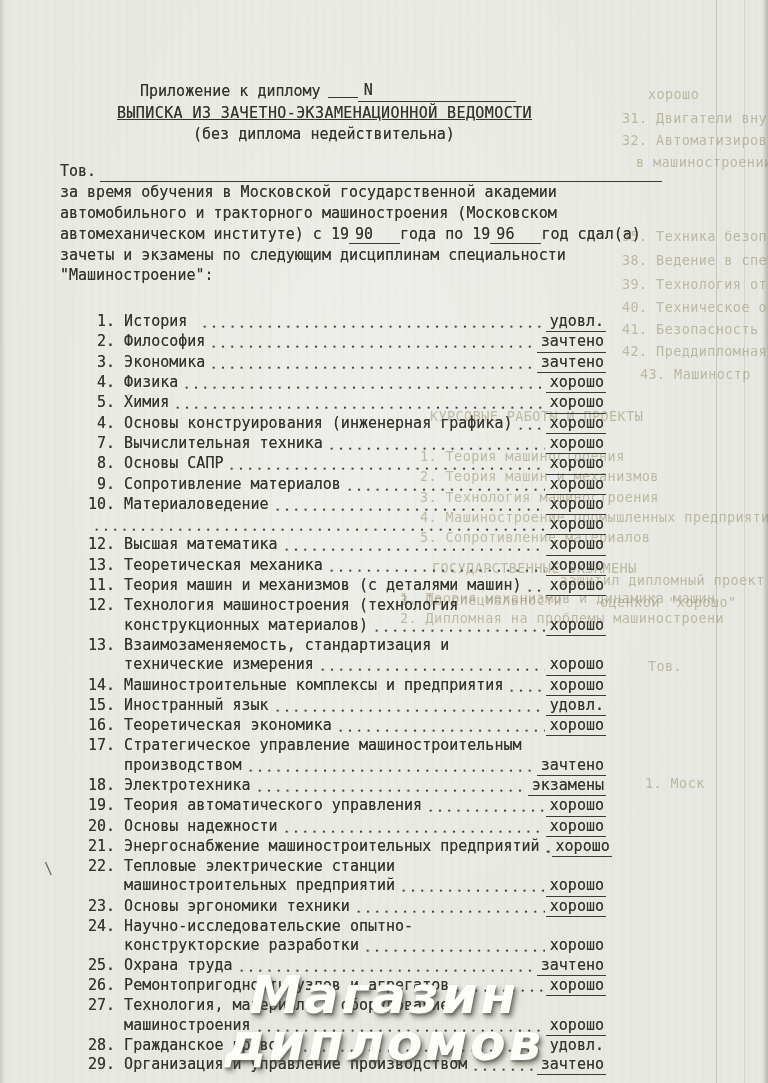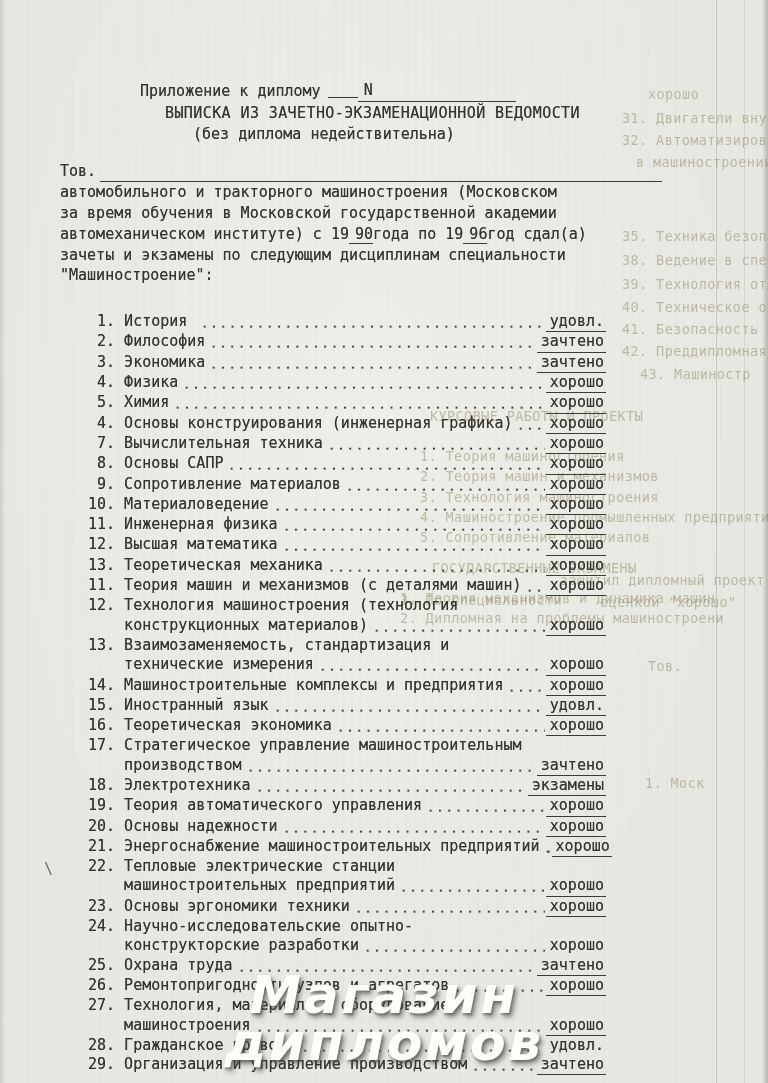--- a/index.html
+++ b/index.html
@@ -17,27 +17,27 @@
   .fold.f1{left:716px;width:1px;background:rgba(108,108,98,.28);}
   .fold.f2{left:744px;width:1px;background:rgba(108,108,98,.16);}
   .edge-r{position:absolute;top:0;bottom:0;right:0;width:6px;pointer-events:none;
           background:linear-gradient(90deg, rgba(0,0,0,0), rgba(105,105,95,.38));}
   .content{position:absolute;left:60px;top:80px;width:602px;line-height:20.8px;
            text-shadow:0 0 .4px rgba(52,51,44,.65);}
   .pre{white-space:pre;}
   .h-annex{display:flex;align-items:center;margin-left:80px;}
   .blank1{width:30px;height:14px;margin-left:7px;border-bottom:1.4px solid #3b3a33;}
   .nfield{min-width:152px;padding:0 0 0 6px;border-bottom:1.4px solid #3b3a33;white-space:pre;}
-  .h-title{margin-left:105px;margin-top:1px;letter-spacing:.4px;white-space:pre;}
+  .h-title{margin-left:57px;margin-top:1px;letter-spacing:.4px;white-space:pre;text-decoration:underline;}
   .h-sub{margin-left:133px;white-space:pre;}
   .tov{display:flex;align-items:flex-end;margin-top:17px;}
   .tov-fill{flex:1;height:12px;margin-left:4px;border-bottom:1.3px solid #3b3a33;}
   .par{margin-top:0;}
   .par .ln{white-space:pre;}
-  .year{border-bottom:1.3px solid #3b3a33;padding:0 0 0 6px;}
+  .year{border-bottom:1.3px solid #3b3a33;padding:0 27px 0 6px;}
   .subjects{margin-left:28px;width:518px;margin-top:26px;line-height:19.3px;}
   .srow{display:flex;align-items:baseline;}
   .stext{white-space:pre;}
   .leader{flex:1 1 auto;min-width:9px;margin:0 1px 0 2px;align-self:stretch;
     background-image:radial-gradient(circle, #3b3a33 1.12px, rgba(0,0,0,0) 1.5px);
     background-size:9.3px 19.3px;background-repeat:repeat-x;background-position:2px 5px;}
   .grade{white-space:pre;padding:0 2px 0 4px;}
   .grade.u{border-bottom:1.4px solid #3b3a33;}
   .bleed-layer{position:absolute;inset:0;pointer-events:none;}
   .bleed{position:absolute;white-space:pre;color:#97906f;opacity:.55;
@@ -92,22 +92,22 @@
     </div>
     <div class="h-title">ВЫПИСКА ИЗ ЗАЧЕТНО-ЭКЗАМЕНАЦИОННОЙ ВЕДОМОСТИ</div>
     <div class="h-sub">(без диплома недействительна)</div>
 
     <div class="tov">
       <span class="pre">Тов.</span>
       <span class="tov-fill"></span>
     </div>
 
     <div class="par">
+      <div class="ln">за время обучения в Московской государственной академии</div>
       <div class="ln">автомобильного и тракторного машиностроения (Московском</div>
-      <div class="ln">за время обучения в Московской государственной академии</div>
       <div class="ln"><span>автомеханическом институте) с 19</span><span class="year">90</span><span>года по 19</span><span class="year">96</span><span>год сдал(а)</span></div>
       <div class="ln">зачеты и экзамены по следующим дисциплинам специальности</div>
       <div class="ln">"Машиностроение":</div>
     </div>
 
     <div class="subjects">
         <div class="srow">
           <span class="stext"> 1. История </span>
           <span class="leader"></span>
           <span class="grade u">удовл.</span>
@@ -151,21 +151,20 @@
           <span class="stext"> 9. Сопротивление материалов</span>
           <span class="leader"></span>
           <span class="grade u">хорошо</span>
         </div>
         <div class="srow">
           <span class="stext">10. Материаловедение</span>
           <span class="leader"></span>
           <span class="grade u">хорошо</span>
         </div>
         <div class="srow">
-          <span class="stext">11. Инженерная физика</span>
           <span class="leader"></span>
           <span class="grade u">хорошо</span>
         </div>
         <div class="srow">
           <span class="stext">12. Высшая математика</span>
           <span class="leader"></span>
           <span class="grade u">хорошо</span>
         </div>
         <div class="srow">
           <span class="stext">13. Теоретическая механика</span>

